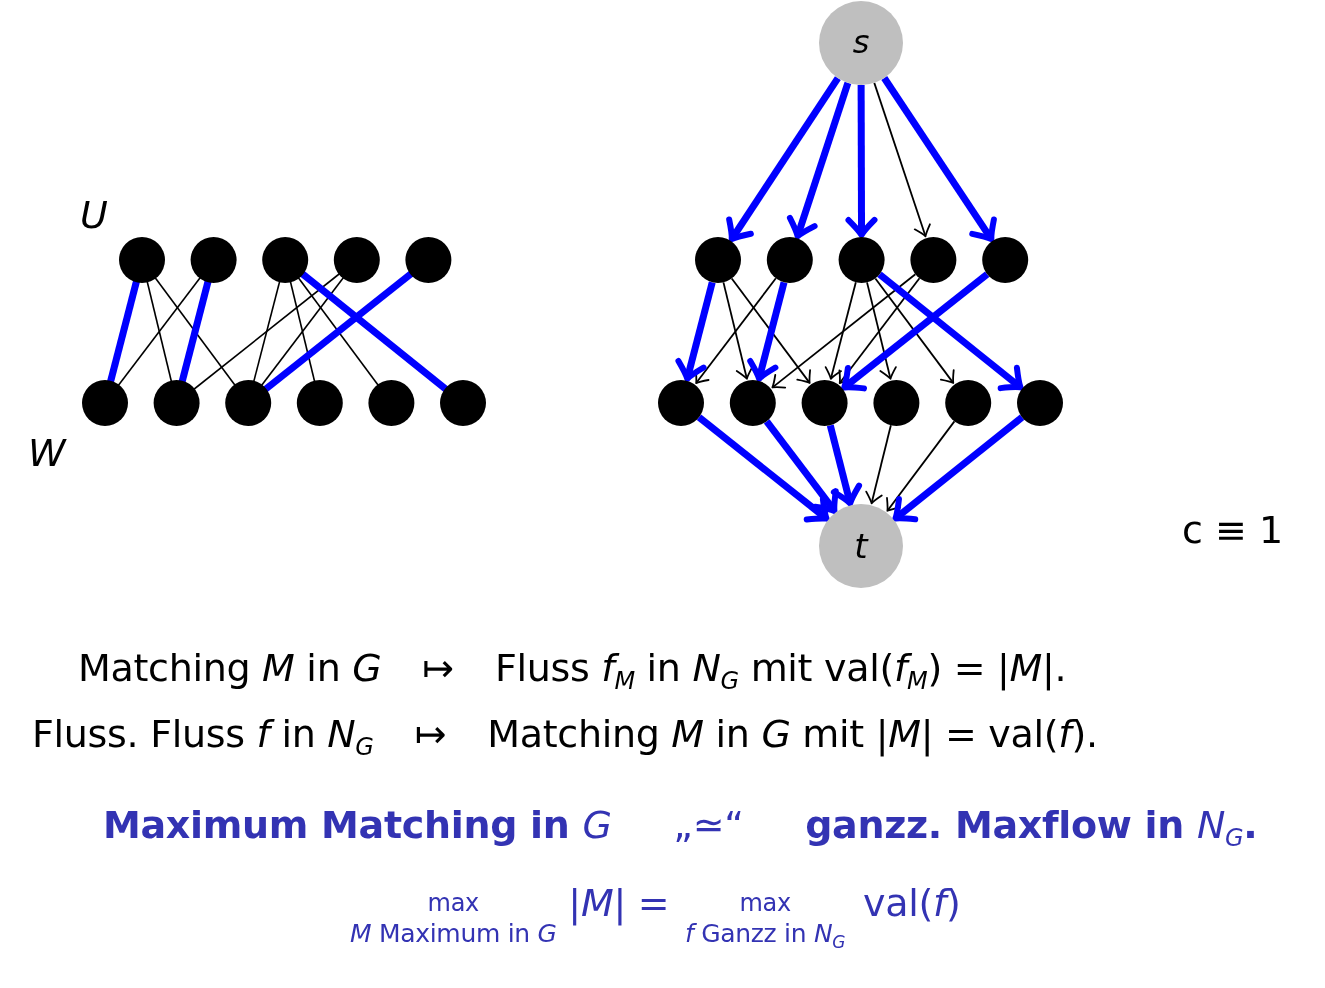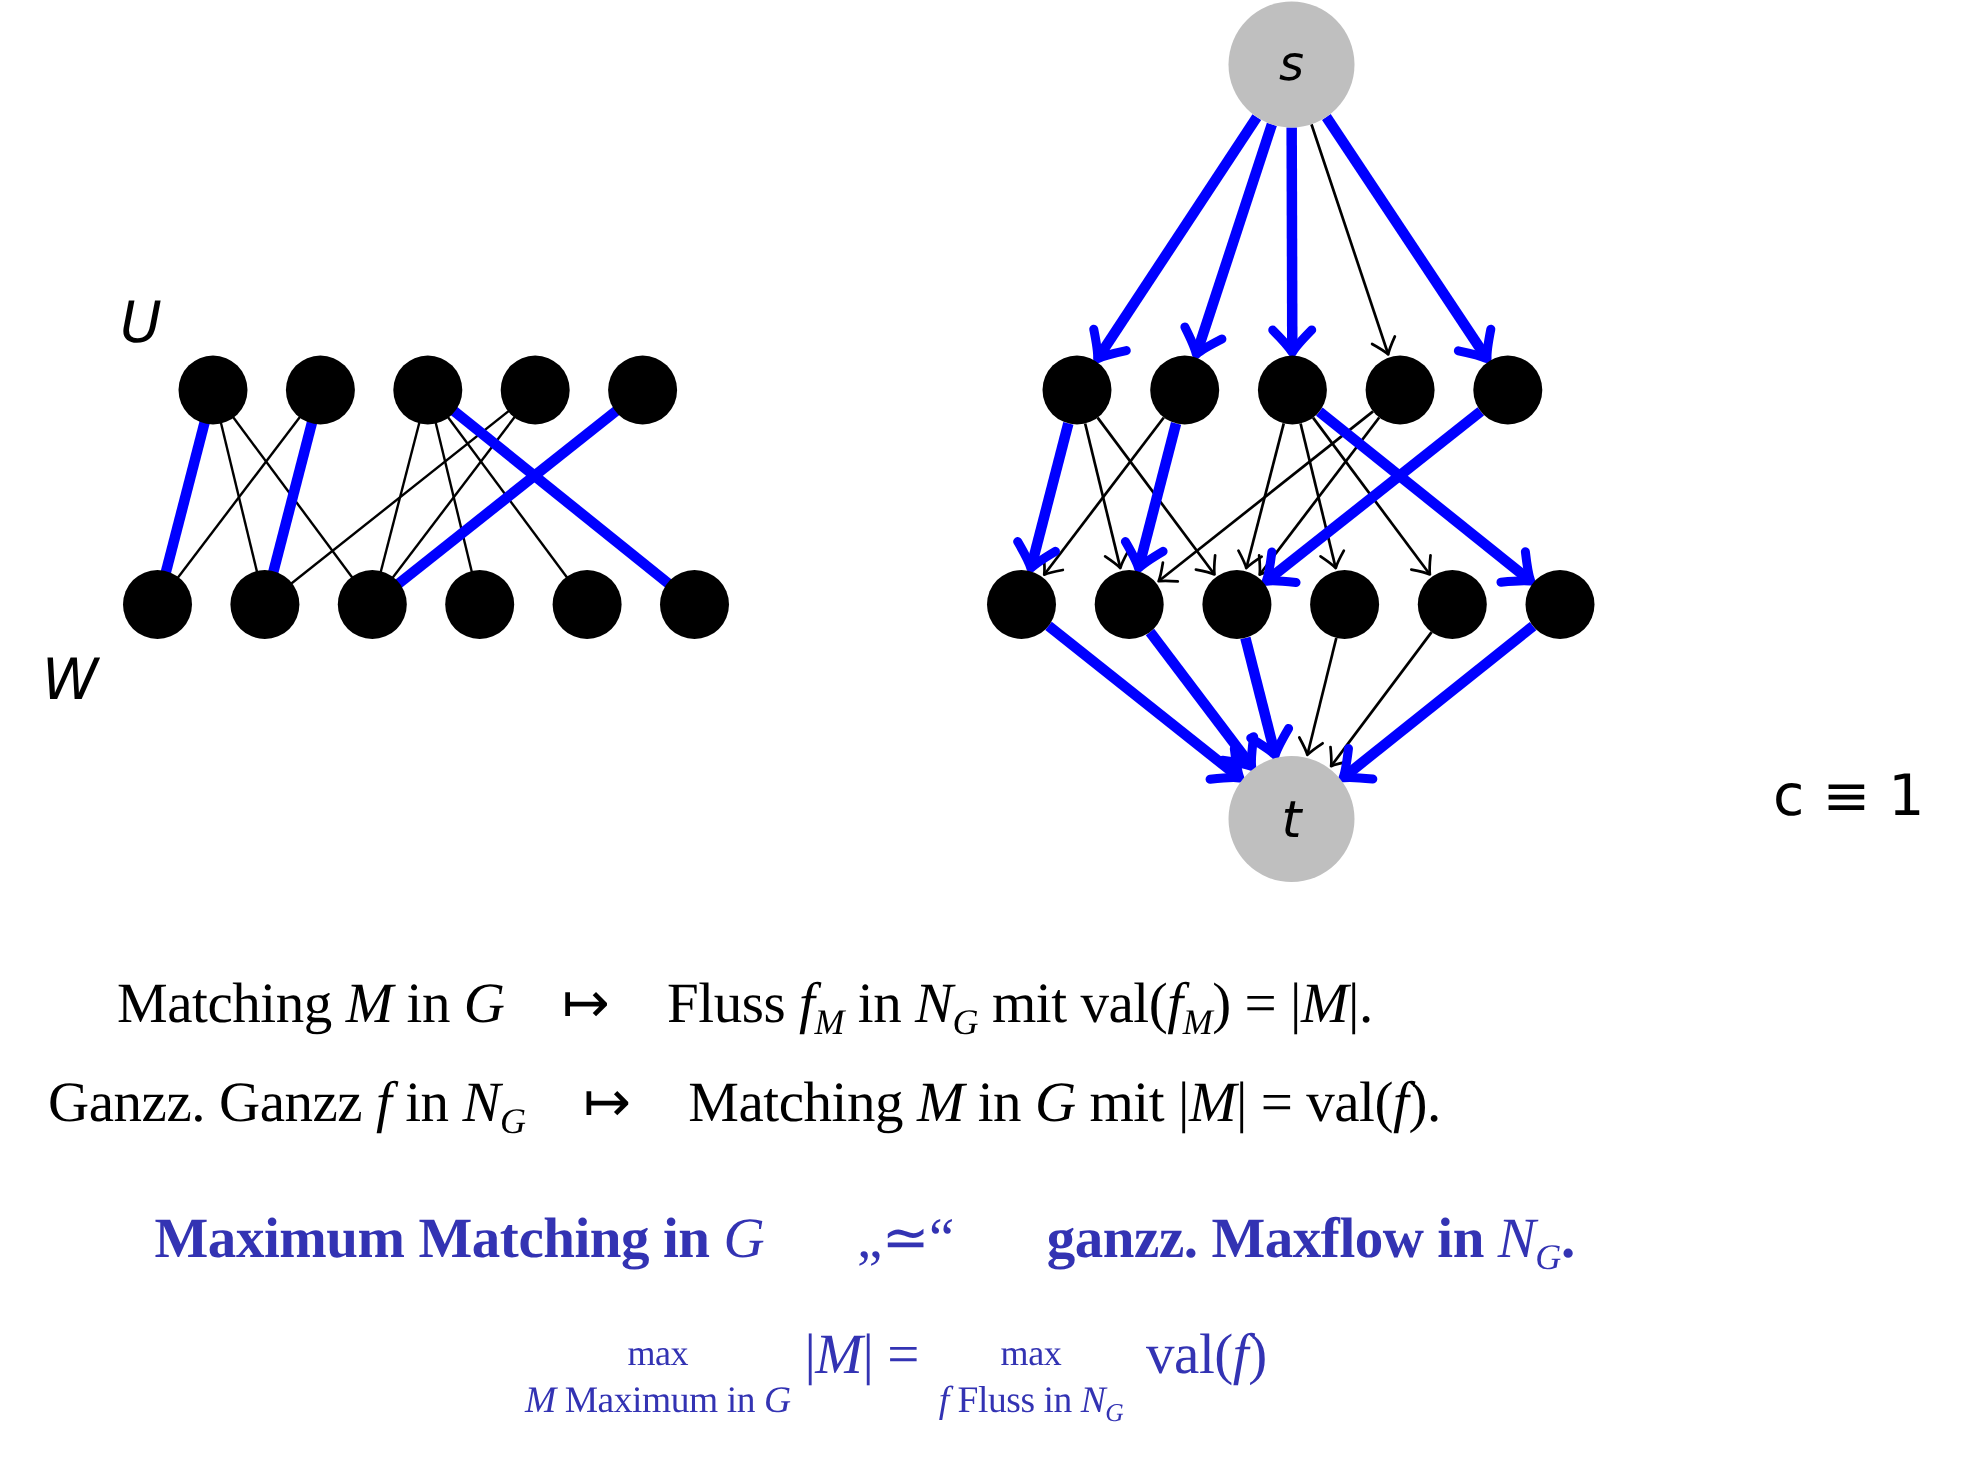--- a/index.html
+++ b/index.html
@@ -1,20 +1,20 @@
 <!DOCTYPE html>
 <html><head>
 <meta charset="utf-8">
 <style>
   html, body { margin: 0; padding: 0; background: #ffffff; }
   body { width: 1325px; height: 988px; position: relative; overflow: hidden;
          font-family: "DejaVu Sans", sans-serif; color: #000; }
   #diagram { position: absolute; left: 0; top: 0; }
   .it { font-style: italic; }
-  .line { position: absolute; font-size: 38px; white-space: nowrap; letter-spacing: -0.3px; font-family: Liberation Serif, serif; }
+  .line { position: absolute; font-size: 38px; white-space: nowrap; letter-spacing: -0.3px; }
   .blue { color: #3333b3; margin-left: 48px; }
   .bold { font-weight: bold; }
   sub { font-size: 24px; vertical-align: -8px; line-height: 0; font-style: italic; }
   .stack { display: inline-block; text-align: center; vertical-align: top; position: relative; }
   .stack .top { display: block; font-size: 24px; line-height: 38px; }
   .stack .bot { display: block; font-size: 25px; line-height: 24px; white-space: nowrap; }
   .bot sub { font-size: 17px; vertical-align: -6px; }
   .mapsto { display: inline-block; width: 90px; text-align: center; }
   .sim { display: inline-block; width: 170px; text-align: center; }
 </style>
@@ -169,39 +169,39 @@
   <text x="1182" y="543" font-family="DejaVu Sans, sans-serif" font-size="38">c ≡ 1</text>
 </svg>
 
 <div class="line" style="left:78px; top:646px;">
   <span>Matching </span><span class="it">M</span><span> in </span><span class="it">G</span>
   <span class="mapsto">↦</span>
   <span>Fluss </span><span class="it">f</span><sub>M</sub><span> in </span><span class="it">N</span><sub>G</sub><span> mit val(</span><span class="it">f</span><sub>M</sub><span>) = |</span><span class="it">M</span><span>|.</span>
 </div>
 
 <div class="line" style="left:32px; top:712px;">
-  <span>Ganzz. Ganzz </span><span class="it">f</span><span> in </span><span class="it">N</span><sub>G</sub>
+  <span>Fluss. Fluss </span><span class="it">f</span><span> in </span><span class="it">N</span><sub>G</sub>
   <span class="mapsto">↦</span>
   <span>Matching </span><span class="it">M</span><span> in </span><span class="it">G</span><span> mit |</span><span class="it">M</span><span>| = val(</span><span class="it">f</span><span>).</span>
 </div>
 
 <div class="line blue" style="left:55px; top:803px;">
   <span class="bold">Maximum Matching in </span><span class="it">G</span>
   <span class="sim">„≃“</span>
   <span class="bold">ganzz. Maxflow in </span><span class="it">N</span><sub>G</sub><span class="bold">.</span>
 </div>
 
 <div class="line blue" style="left:302px; top:884px;">
   <span class="stack">
     <span class="top">max</span>
     <span class="bot"><span class="it">M</span><span> Maximum in </span><span class="it">G</span></span>
   </span>
   <span style="display:inline-block; vertical-align:top; margin-top:-3px;">
     <span>|</span><span class="it">M</span><span>| =</span>
   </span>
   <span class="stack" style="margin-left:4px;">
     <span class="top">max</span>
-    <span class="bot"><span class="it">f</span><span> Fluss in </span><span class="it">N</span><sub>G</sub></span>
+    <span class="bot"><span class="it">f</span><span> Ganzz in </span><span class="it">N</span><sub>G</sub></span>
   </span>
   <span style="display:inline-block; vertical-align:top; margin-top:-3px; margin-left:6px;">
     <span>val(</span><span class="it">f</span><span>)</span>
   </span>
 </div>
 
 </body></html>

